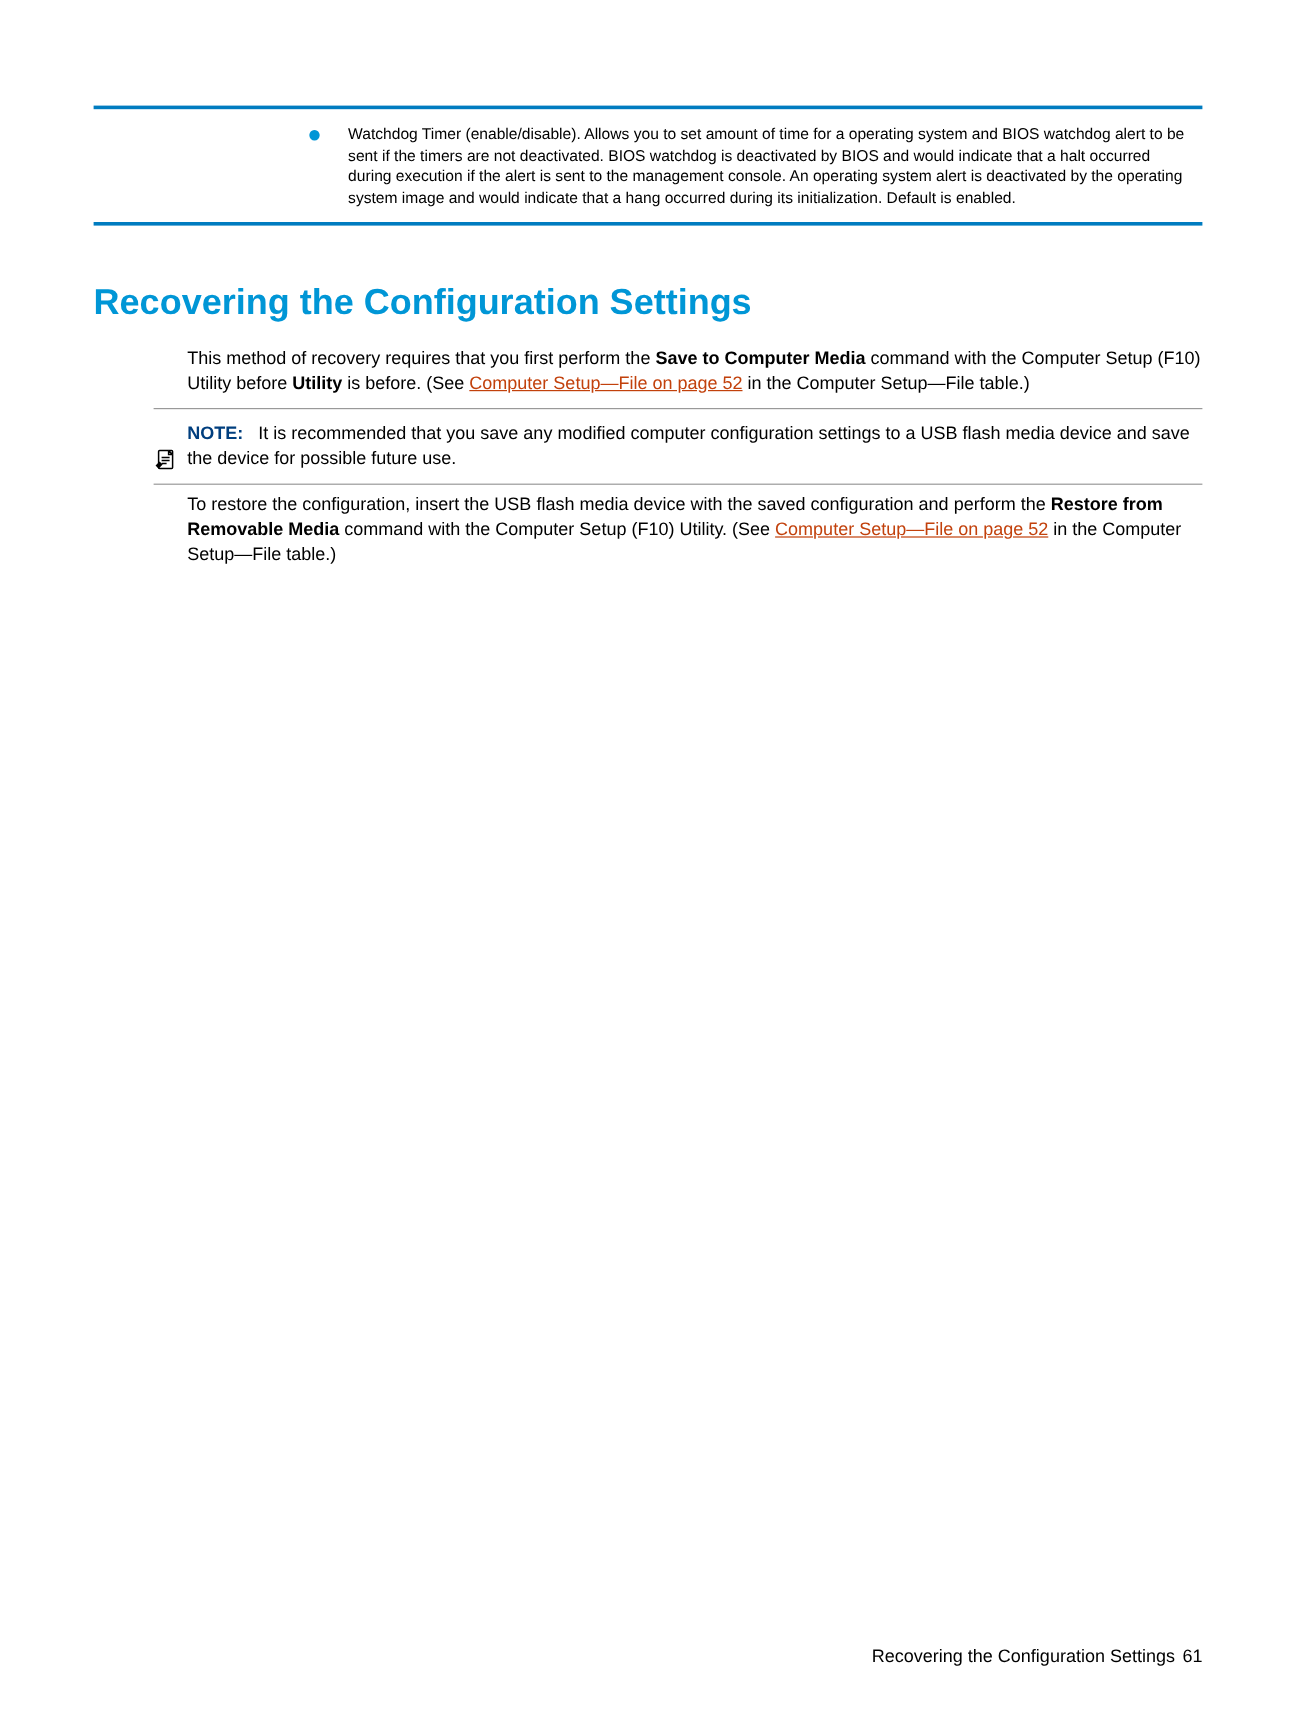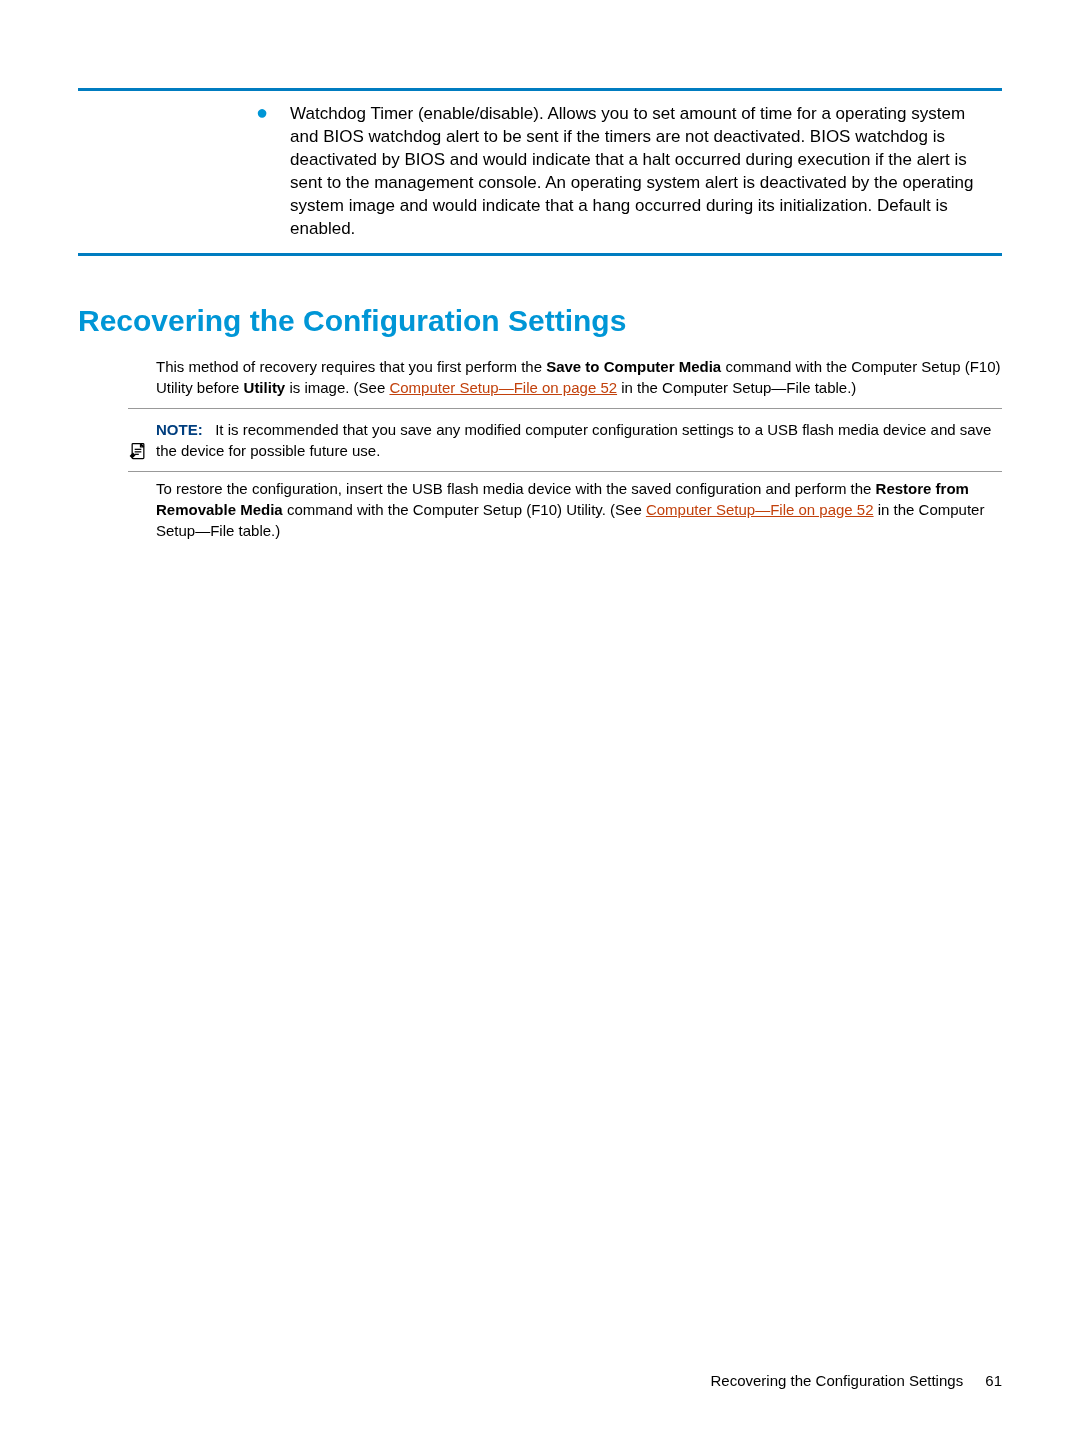--- a/index.html
+++ b/index.html
@@ -47,21 +47,21 @@
       padding-right: 10px;
     }
     .bullet {
       color: #0096d6;
       font-size: 20px;
       line-height: 14px;
       margin-top: 2px;
       flex-shrink: 0;
     }
     .bullet-text {
-      font-size: 17px;
+      font-size: 13px;
       line-height: 1.35;
       color: #000;
     }
     h1 {
       color: #0096d6;
       font-size: 30px;
       font-weight: bold;
       margin-bottom: 18px;
     }
     .body-section {
@@ -101,21 +101,21 @@
       font-weight: bold;
       color: #003e7e;
     }
     .footer {
       position: absolute;
       bottom: 48px;
       right: 78px;
       font-size: 15px;
       text-align: right;
     }
-    .page-num { margin-left: 18px; }
+    .page-num { margin-left: 2px; }
   </style>
 </head>
 <body>
 
 <div class="page">
 
 
   <div class="table-container">
     <div class="table-row">
       <div class="table-left"></div>
@@ -124,21 +124,21 @@
         <span class="bullet-text">Watchdog Timer (enable/disable). Allows you to set amount of time for a operating system and BIOS watchdog alert to be sent if the timers are not deactivated. BIOS watchdog is deactivated by BIOS and would indicate that a halt occurred during execution if the alert is sent to the management console. An operating system alert is deactivated by the operating system image and would indicate that a hang occurred during its initialization. Default is enabled.</span>
       </div>
     </div>
   </div>
 
   <h1>Recovering the Configuration Settings</h1>
 
   <div class="body-section">
 
     <p class="para">
-      <span>This method of recovery requires that you first perform the </span><span class="bold">Save to Computer Media</span><span> command with the Computer Setup (F10) Utility before </span><span class="bold">Utility</span><span> is image. (See </span><a class="link">Computer Setup—File on page 52</a><span> in the Computer Setup—File table.)</span>
+      <span>This method of recovery requires that you first perform the </span><span class="bold">Save to Computer Media</span><span> command with the Computer Setup (F10) Utility before </span><span class="bold">Utility</span><span> is before. (See </span><a class="link">Computer Setup—File on page 52</a><span> in the Computer Setup—File table.)</span>
     </p>
 
     <hr class="note-divider" style="margin-left:-28px">
 
     <div class="note-block">
       <svg class="note-icon" viewBox="0 0 24 24" fill="none" stroke="#000" stroke-width="1.5">
         <rect x="5" y="3" width="14" height="18" rx="1"></rect>
         <path d="M15 3 l4 4 M15 3 v4 h4" fill="#fff"></path>
         <line x1="8" y1="10" x2="16" y2="10"></line>
         <line x1="8" y1="13" x2="16" y2="13"></line>

